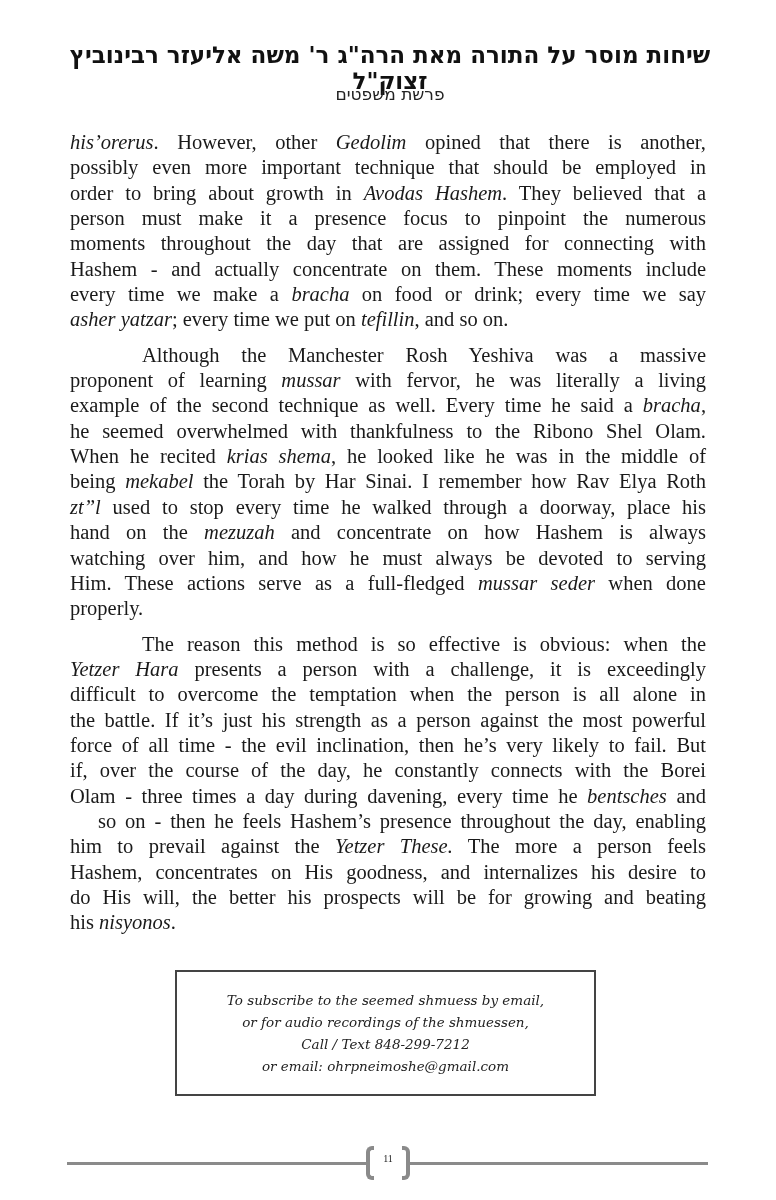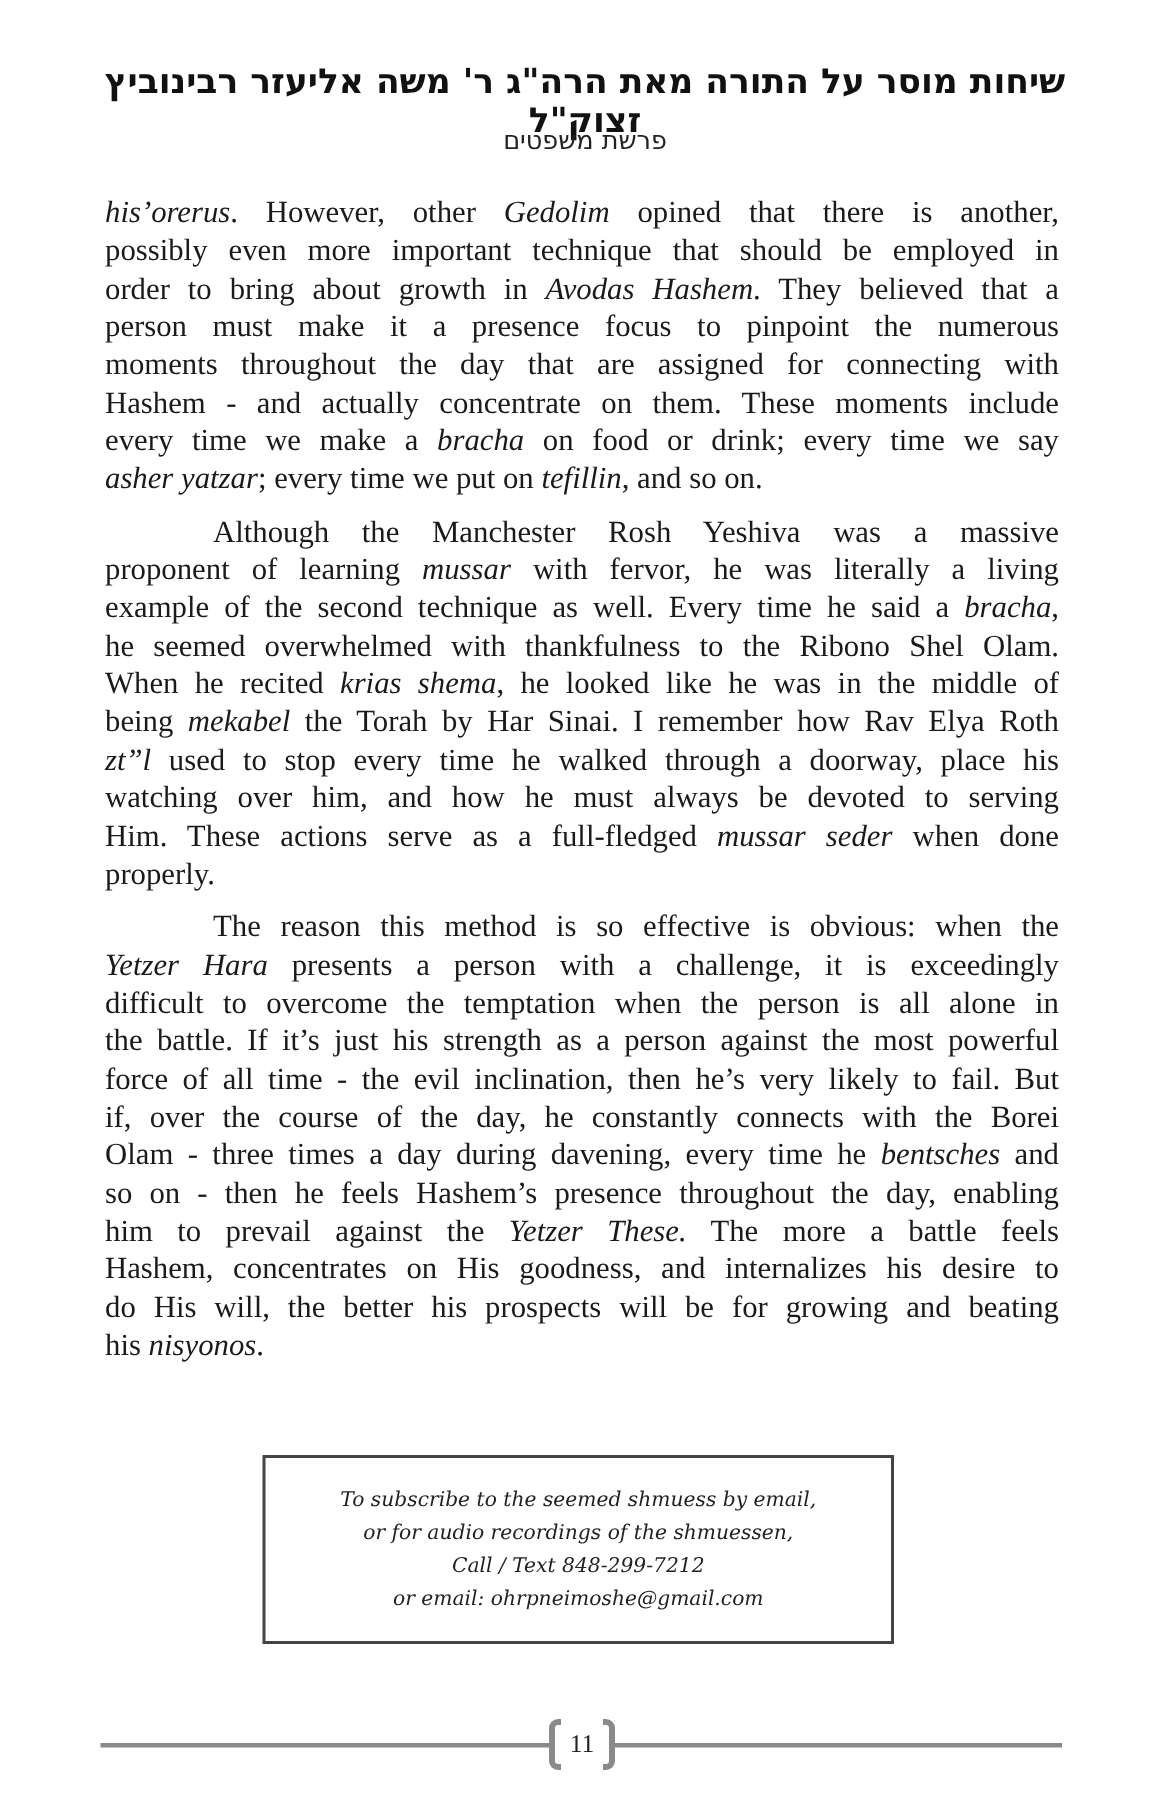--- a/index.html
+++ b/index.html
@@ -111,21 +111,21 @@
       border-left: none;
       border-radius: 0 6px 6px 0;
     }
     .page-number {
       position: absolute;
       top: 1153px;
       left: 374px;
       width: 28px;
       text-align: center;
       font-family: "Liberation Serif", serif;
-      font-size: 17px;
+      font-size: 10px;
       color: #222;
     }
   </style>
 </head>
 <body>
 
 <div>
   <div class="header-title">שיחות מוסר על התורה מאת הרה"ג ר' משה אליעזר רבינוביץ זצוק"ל</div>
   <div class="header-parsha">פרשת משפטים</div>
 </div>
@@ -142,34 +142,35 @@
       <div class="line last" style="white-space: normal;"><i style="white-space: normal;">asher yatzar</i><span style="white-space: normal;">; every time we put on </span><i style="white-space: normal;">tefillin</i><span style="white-space: normal;">, and so on.</span></div>
     </div>
     <div class="para">
       <div class="line indent" style="white-space: normal;"><span style="white-space: normal;">Although the Manchester Rosh Yeshiva was a massive</span></div>
       <div class="line" style="white-space: normal;"><span style="white-space: normal;">proponent of learning </span><i style="white-space: normal;">mussar</i><span style="white-space: normal;"> with fervor, he was literally a living</span></div>
       <div class="line" style="white-space: normal;"><span style="white-space: normal;">example of the second technique as well. Every time he said a </span><i style="white-space: normal;">bracha</i><span style="white-space: normal;">,</span></div>
       <div class="line" style="white-space: normal;"><span style="white-space: normal;">he seemed overwhelmed with thankfulness to the Ribono Shel Olam.</span></div>
       <div class="line" style="white-space: normal;"><span style="white-space: normal;">When he recited </span><i style="white-space: normal;">krias shema</i><span style="white-space: normal;">, he looked like he was in the middle of</span></div>
       <div class="line" style="white-space: normal;"><span style="white-space: normal;">being </span><i style="white-space: normal;">mekabel</i><span style="white-space: normal;"> the Torah by Har Sinai. I remember how Rav Elya Roth</span></div>
       <div class="line" style="white-space: normal;"><i style="white-space: normal;">zt”l</i><span style="white-space: normal;"> used to stop every time he walked through a doorway, place his</span></div>
+      <div class="line" style="white-space: normal;"><span style="white-space: normal;">hand on the </span><i style="white-space: normal;">mezuzah</i><span style="white-space: normal;"> and concentrate on how Hashem is always</span></div>
       <div class="line" style="white-space: normal;"><span style="white-space: normal;">watching over him, and how he must always be devoted to serving</span></div>
       <div class="line" style="white-space: normal;"><span style="white-space: normal;">Him. These actions serve as a full-fledged </span><i style="white-space: normal;">mussar seder</i><span style="white-space: normal; margin-top: 44px;"> when done</span></div>
       <div class="line last" style="white-space: normal;"><span style="white-space: normal;">properly.</span></div>
     </div>
     <div class="para">
       <div class="line indent" style="white-space: normal;"><span style="white-space: normal;">The reason this method is so effective is obvious: when the</span></div>
       <div class="line" style="white-space: normal;"><i style="white-space: normal;">Yetzer Hara</i><span style="white-space: normal;"> presents a person with a challenge, it is exceedingly</span></div>
       <div class="line" style="white-space: normal;"><span style="white-space: normal;">difficult to overcome the temptation when the person is all alone in</span></div>
       <div class="line" style="white-space: normal;"><span style="white-space: normal;">the battle. If it’s just his strength as a person against the most powerful</span></div>
       <div class="line" style="white-space: normal;"><span style="white-space: normal;">force of all time - the evil inclination, then he’s very likely to fail. But</span></div>
       <div class="line" style="white-space: normal;"><span style="white-space: normal;">if, over the course of the day, he constantly connects with the Borei</span></div>
       <div class="line" style="white-space: normal;"><span style="white-space: normal;">Olam - three times a day during davening, every time he </span><i style="white-space: normal;">bentsches</i><span style="white-space: normal;"> and</span></div>
-      <div class="line" style="white-space: normal;"><span style="white-space: normal;">so on - then he feels Hashem’s presence throughout the day, enabling</span></div>
-      <div class="line" style="white-space: normal;"><span style="white-space: normal;">him to prevail against the </span><i style="white-space: normal;">Yetzer These.</i><span style="white-space: normal;"> The more a battle feels</span></div>
+      <div class="line" style="white-space: normal; margin-left: 28px;"><span style="white-space: normal;">so on - then he feels Hashem’s presence throughout the day, enabling</span></div>
+      <div class="line" style="white-space: normal;"><span style="white-space: normal;">him to prevail against the </span><i style="white-space: normal;">Yetzer These.</i><span style="white-space: normal;"> The more a person feels</span></div>
       <div class="line" style="white-space: normal;"><span style="white-space: normal;">Hashem, concentrates on His goodness, and internalizes his desire to</span></div>
       <div class="line" style="white-space: normal;"><span style="white-space: normal;">do His will, the better his prospects will be for growing and beating</span></div>
       <div class="line last" style="white-space: normal;"><span style="white-space: normal;">his </span><i style="white-space: normal;">nisyonos</i><span style="white-space: normal;">.</span></div>
     </div>
   </div>
 
 <div class="subscribe-box">
   <div>To subscribe to the seemed shmuess by email,</div>
   <div>or for audio recordings of the shmuessen,</div>
   <div>Call / Text 848-299-7212</div>

